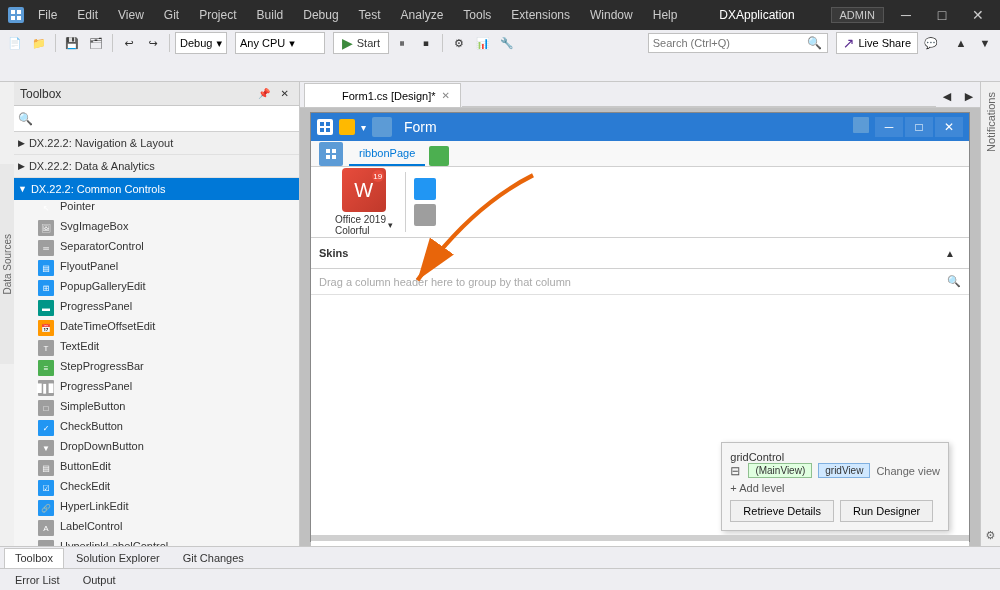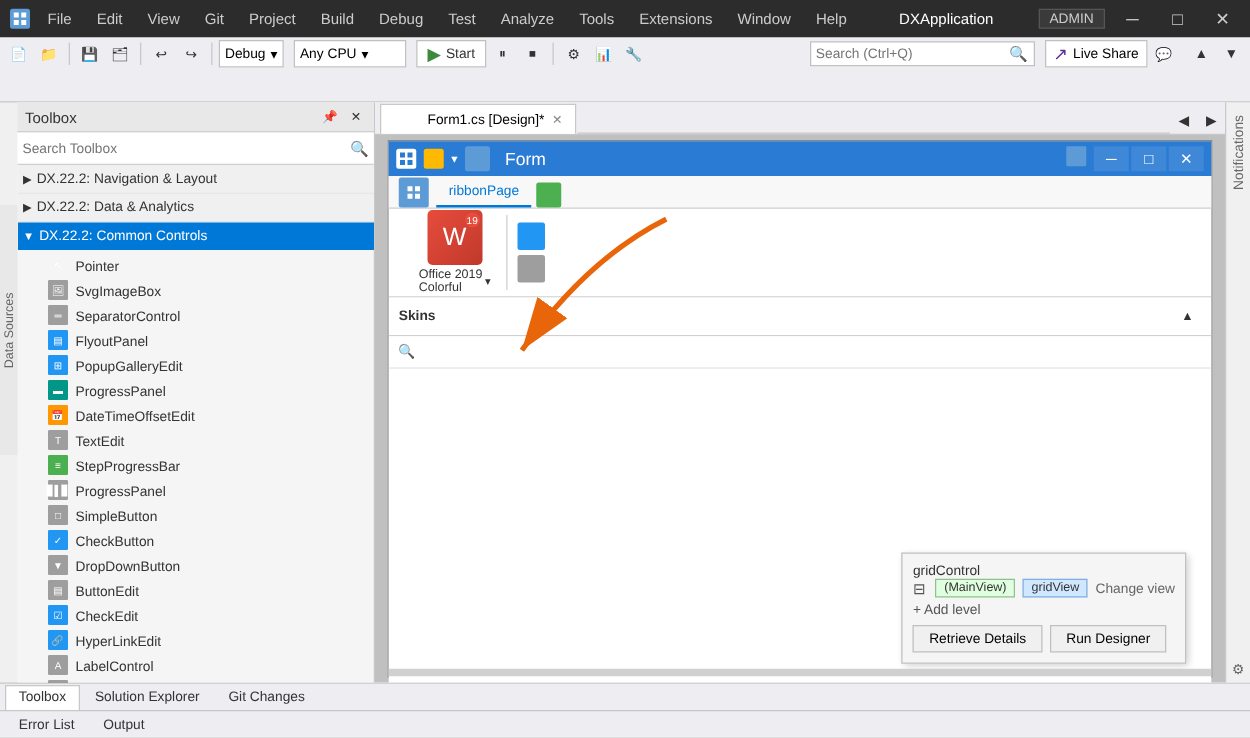--- a/index.html
+++ b/index.html
@@ -158,21 +158,21 @@
       cursor: pointer;
       background: #f0f0f0;
       font-size: 11px;
       color: #333;
       gap: 4px;
     }
     .toolbox-group-header.selected { background: #0078d7; color: #fff; }
     .toolbox-item {
       height: 20px;
       display: flex;
-      align-items: flex-end;
+      align-items: flex-start;
       padding: 0 8px 0 24px;
       cursor: pointer;
       font-size: 11px;
       color: #333;
       gap: 6px;
     }
     .item-icon { width: 16px; height: 16px; background: #aaa; border-radius: 1px; flex-shrink: 0; display: flex; align-items: center; justify-content: center; font-size: 8px; color: #fff; }
     .item-icon.pointer { background: transparent; }
     .item-icon.green { background: #4caf50; }
     .item-icon.blue { background: #2196f3; }
@@ -513,21 +513,20 @@
 
   <div id="toolbox" style="width:286px;">
     <div id="toolbox-header">
       <span id="toolbox-title">Toolbox</span>
       <div id="toolbox-header-btns">
         <button class="toolbar-btn" style="height:16px; min-width:16px; font-size:10px;">📌</button>
         <button class="toolbar-btn" style="height:16px; min-width:16px; font-size:10px;">✕</button>
       </div>
     </div>
     <div id="toolbox-search">
-      <input type="text" placeholder="Search Toolbox" style="">
       <span style="color:#666; font-size:12px;">🔍</span>
     </div>
     <div id="toolbox-list" style="position:relative;">
 
       <div class="toolbox-group">
         <div class="toolbox-group-header">
           <span class="chevron">▶</span>
           <span>DX.22.2: Navigation &amp; Layout</span>
         </div>
       </div>
@@ -703,20 +702,21 @@
             </div>
           </div>
         </div>
 
         <div id="skins-section">
           <span id="skins-label">Skins</span>
           <button class="toolbar-btn" style="font-size:10px;">▲</button>
         </div>
 
         <div id="grid-header">
+          <span style="color:#aaa; font-size:11px;">Drag a column header here to group by that column</span>
           <span style="color:#666;">🔍</span>
         </div>
 
         <div id="grid-content" style="min-height:120px; background:#fff; flex:1;"></div>
 
         <div id="grid-control-popup">
           <div id="grid-control-title">gridControl</div>
           <div id="grid-control-row">
             <span style="font-size:12px; color:#555; margin-right:2px;">⊟</span>
             <span class="view-badge">(MainView)</span>

